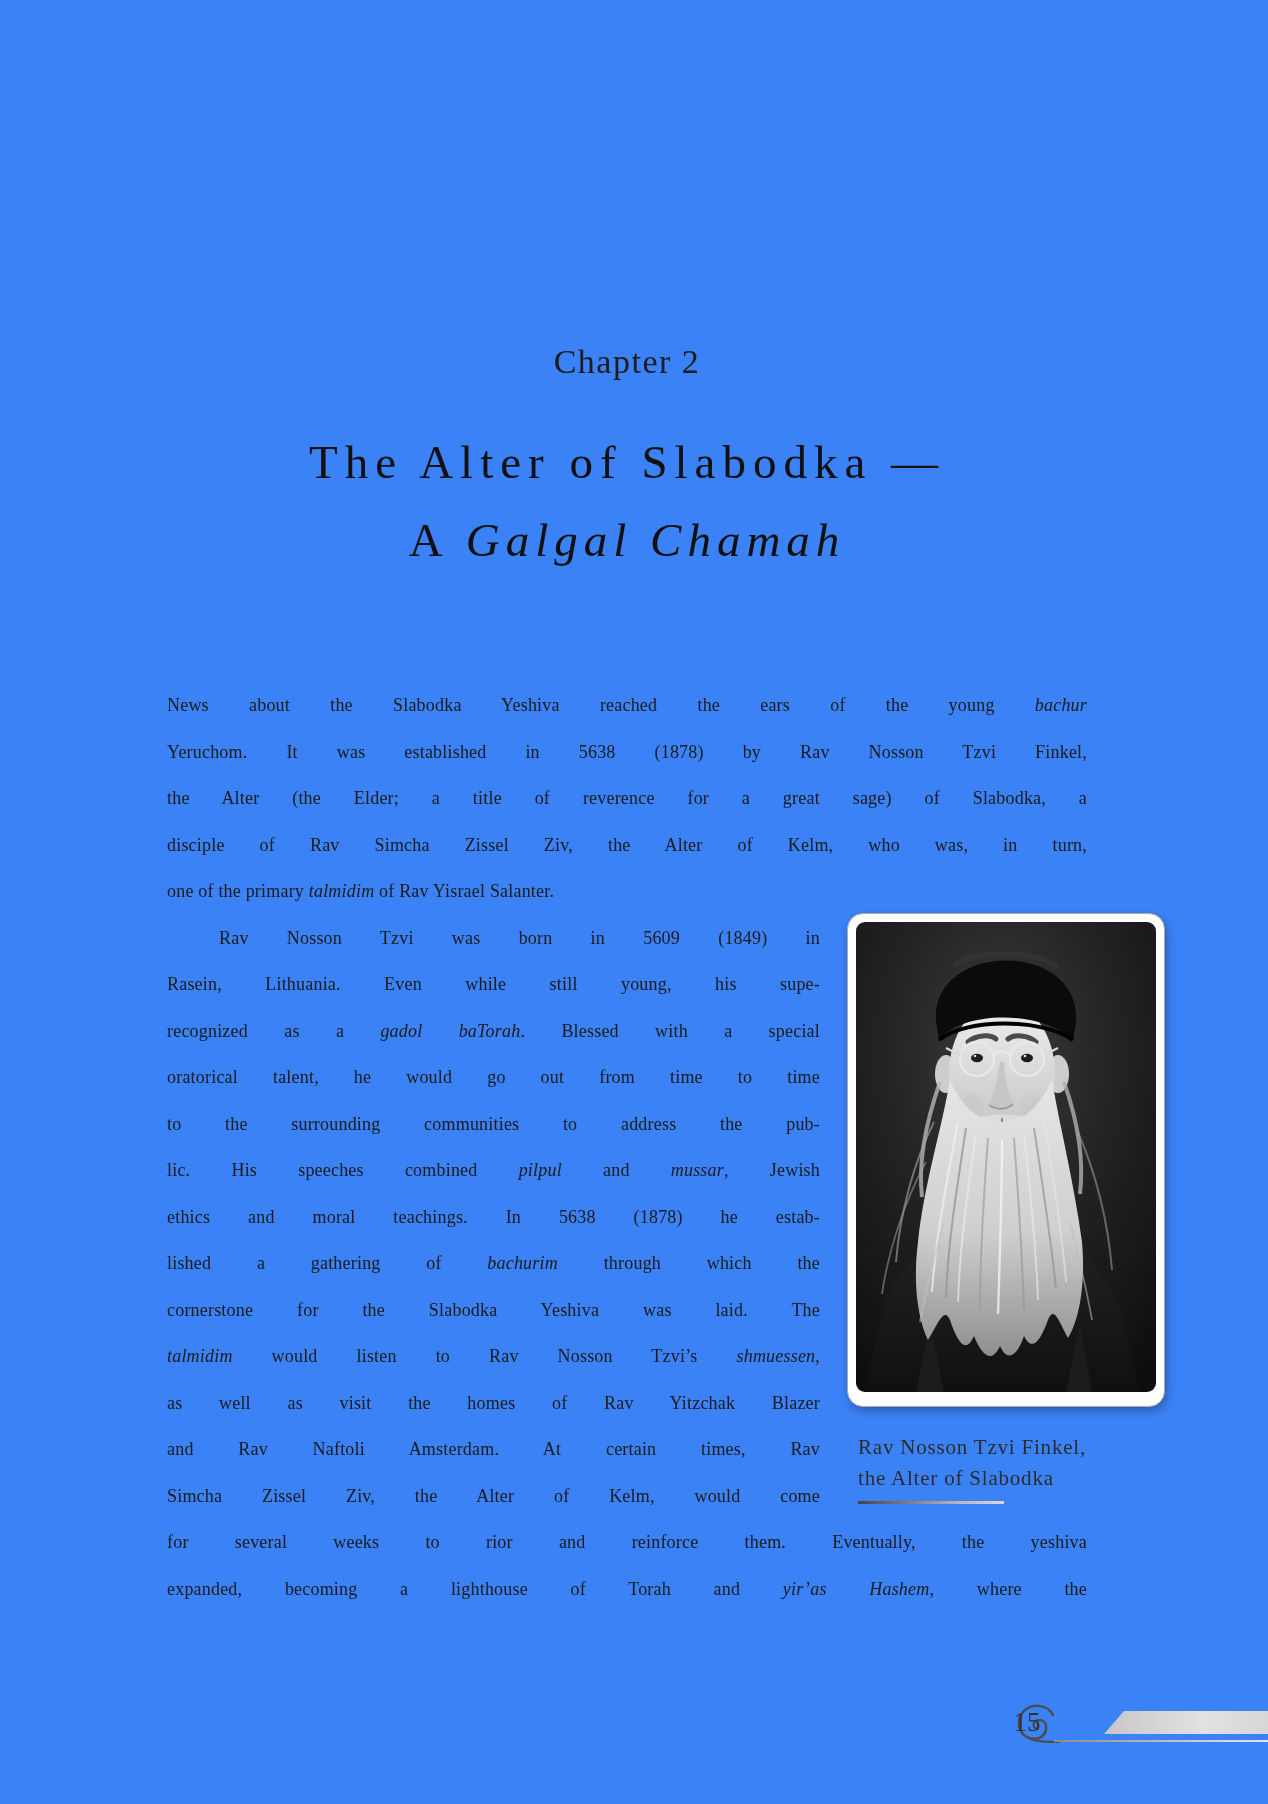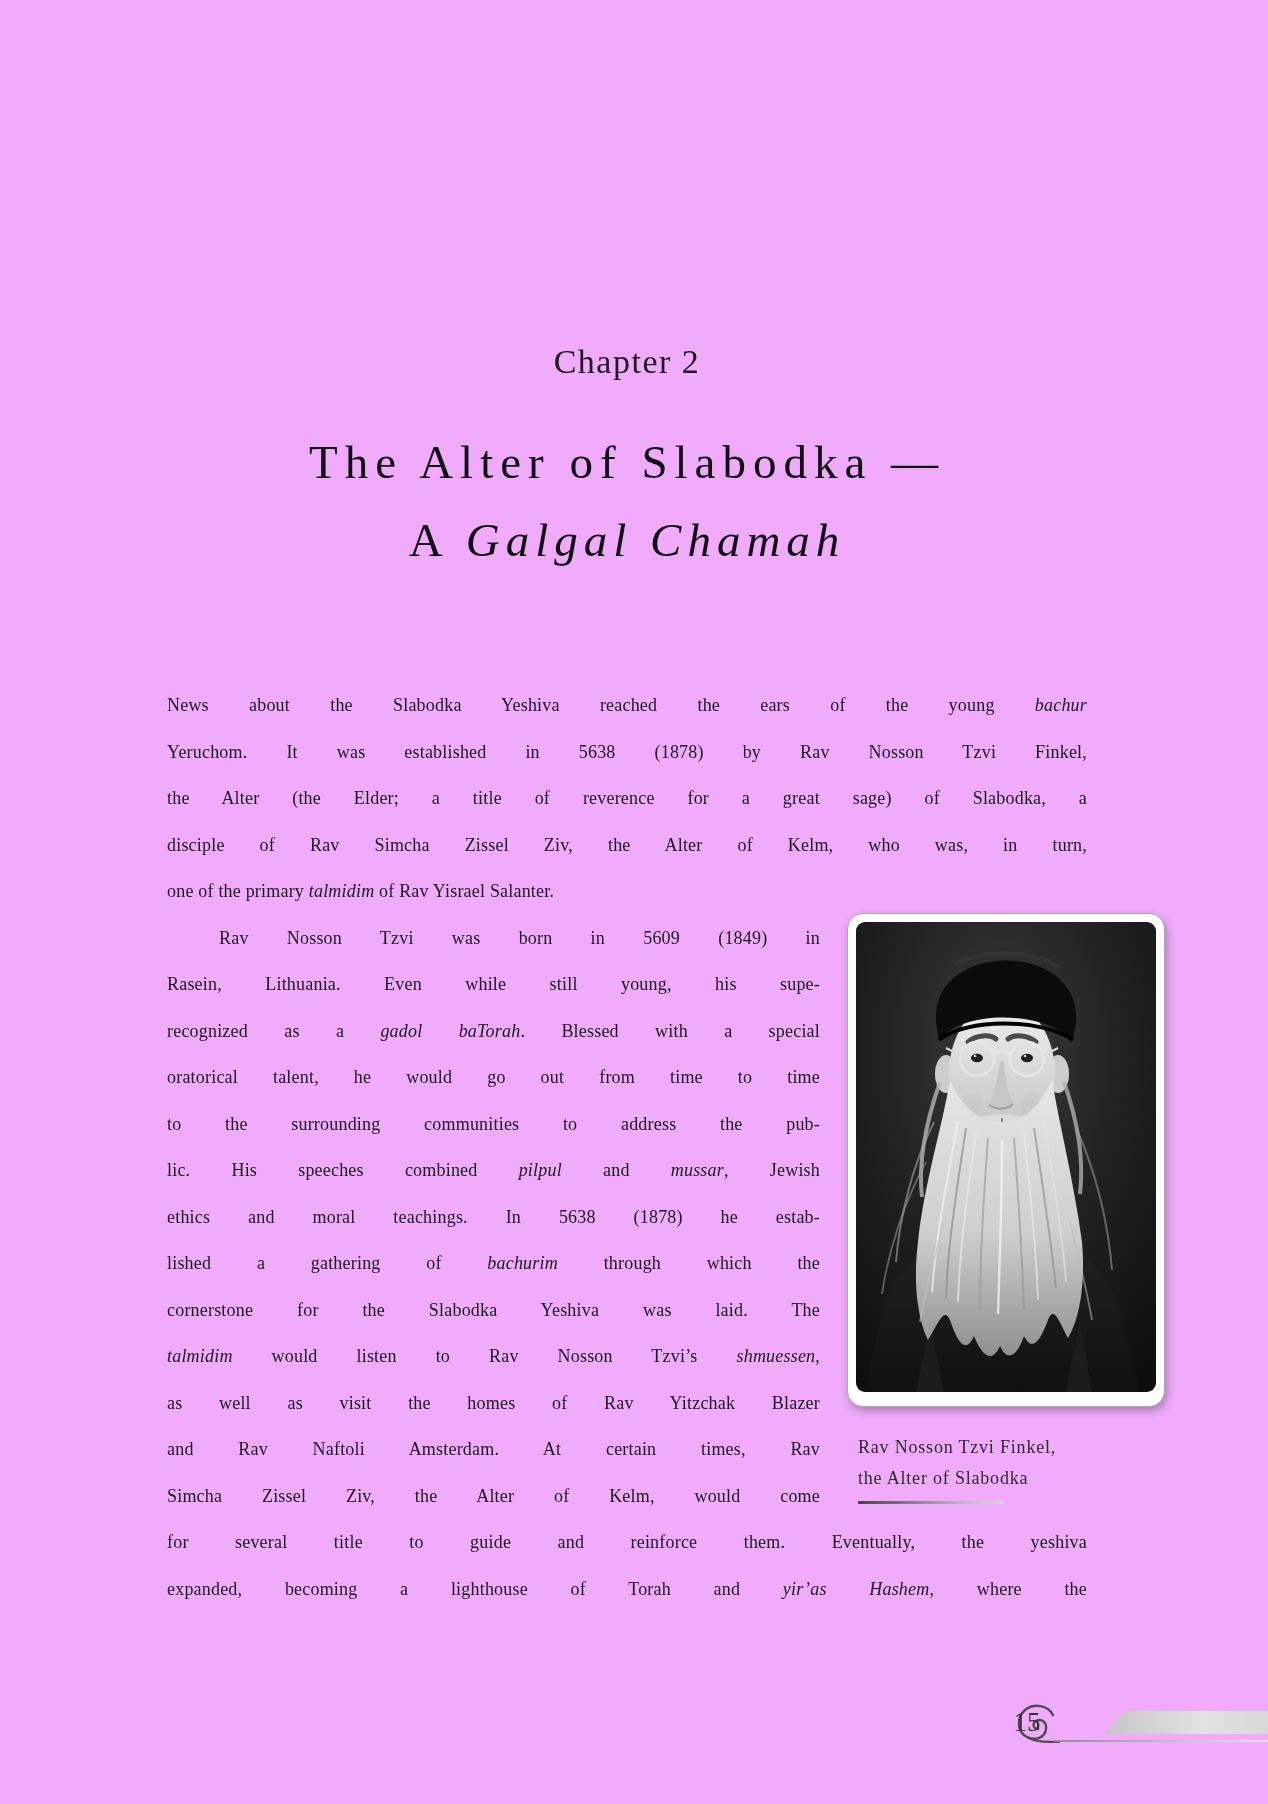--- a/index.html
+++ b/index.html
@@ -1,17 +1,17 @@
 <!DOCTYPE html>
 <html><head>
 <meta charset="utf-8">
 <style>
   html,body{margin:0;padding:0;background:#888;}
   #page{
-    position:relative;width:1268px;height:1804px;background:#f0abfc;
+    position:relative;width:1268px;height:1804px;background:#3b82f6;
     font-family:"Liberation Serif","DejaVu Serif",serif;color:#1d1d1d;
     overflow:hidden;margin:0 auto;
   }
   
   #chapter-label{
     position:absolute;left:167px;top:340px;width:920px;
     text-align:center;font-size:34px;line-height:44px;letter-spacing:1.5px;color:#1c1c1c;
   }
   #chapter-title{
     position:absolute;left:120px;top:423px;width:1014px;
@@ -30,21 +30,21 @@
   #paragraph-2-narrow{width:653px;}
   
   #portrait-photo-frame{
     position:absolute;left:847px;top:913px;width:300px;height:476px;
     background:#ffffff;padding:8px;border:1px solid #a9a9a9;border-radius:16px;
     box-shadow:2px 4px 9px rgba(0,0,0,0.28);
   }
   #portrait-photo-frame svg{display:block;border-radius:9px;}
   #photo-caption{
     position:absolute;left:858px;top:1432px;width:260px;
-    font-size:18px;line-height:31px;letter-spacing:0.8px;color:#2c2c2c;
+    font-size:21px;line-height:31px;letter-spacing:0.8px;color:#2c2c2c;
   }
   #caption-rule{
     position:absolute;left:858px;top:1501px;width:146px;height:3px;
     background:linear-gradient(to right,#454545,#b9b9b9 70%,#d8d8d8);
   }
   
   #footer-swirl{position:absolute;left:1012px;top:1702px;width:48px;height:42px;}
   #page-number{
     position:absolute;left:1004px;top:1705px;width:46px;text-align:center;
     font-size:27px;line-height:34px;color:#333333;
@@ -88,21 +88,21 @@
         <div class="line"><span>lic. His speeches combined </span><i>pilpul</i><span> and </span><i>mussar</i><span>, Jewish</span></div>
         <div class="line"><span>ethics and moral teachings. In 5638 (1878) he estab-</span></div>
         <div class="line"><span>lished a gathering of </span><i>bachurim</i><span> through which the</span></div>
         <div class="line"><span>cornerstone for the Slabodka Yeshiva was laid. The</span></div>
         <div class="line"><i>talmidim</i><span> would listen to Rav Nosson Tzvi’s </span><i>shmuessen</i><span>,</span></div>
         <div class="line"><span>as well as visit the homes of Rav Yitzchak Blazer</span></div>
         <div class="line"><span>and Rav Naftoli Amsterdam. At certain times, Rav</span></div>
         <div class="line"><span>Simcha Zissel Ziv, the Alter of Kelm, would come</span></div>
       </div>
     <div class="para" id="paragraph-2-full">
-        <div class="line"><span>for several title to guide and reinforce them. Eventually, the yeshiva</span></div>
+        <div class="line"><span>for several weeks to rior and reinforce them. Eventually, the yeshiva</span></div>
         <div class="line"><span>expanded, becoming a lighthouse of Torah and </span><i>yir’as Hashem</i><span>, where the</span></div>
       </div>
   </div>
 
   <div id="portrait-photo-frame">
     <svg width="300" height="470" viewBox="0 0 300 470">
       <defs>
         <radialGradient id="bgG" cx="0.48" cy="0.28" r="0.85">
           <stop offset="0" stop-color="#3c3c3c"></stop>
           <stop offset="0.45" stop-color="#232323"></stop>

